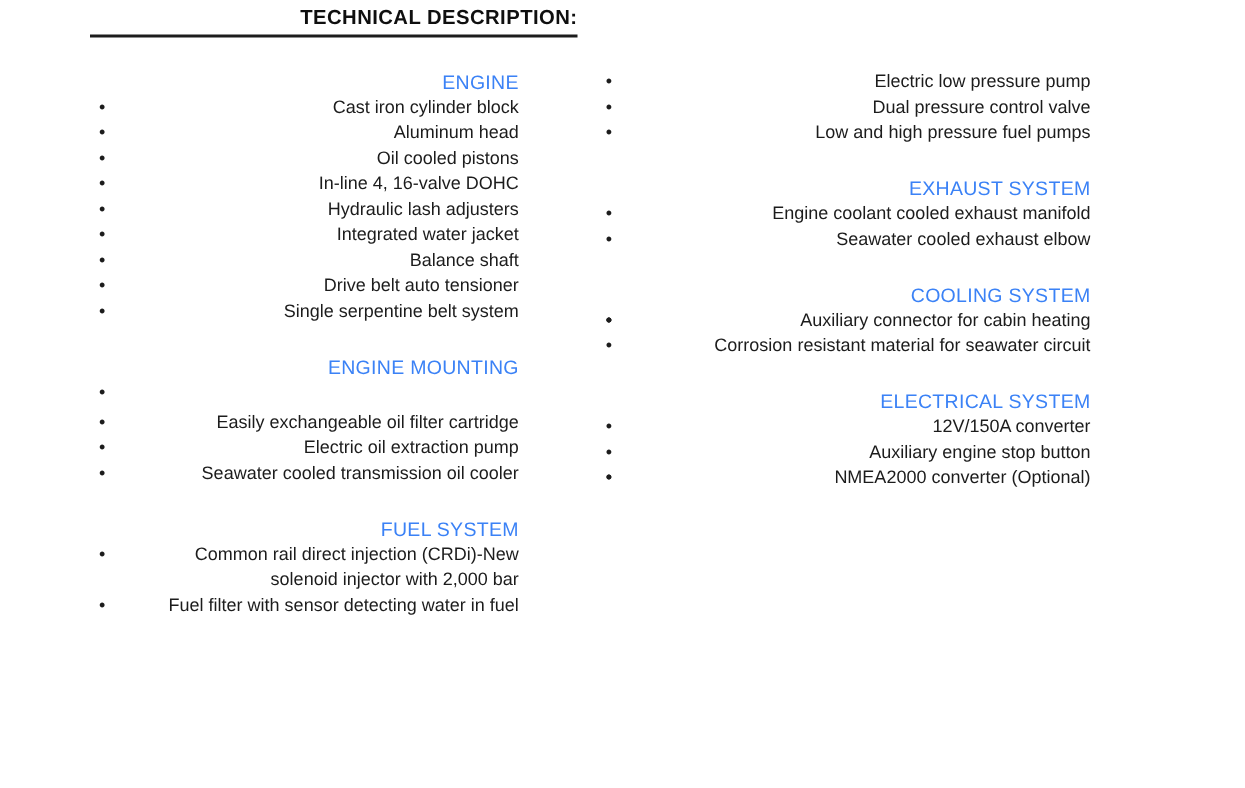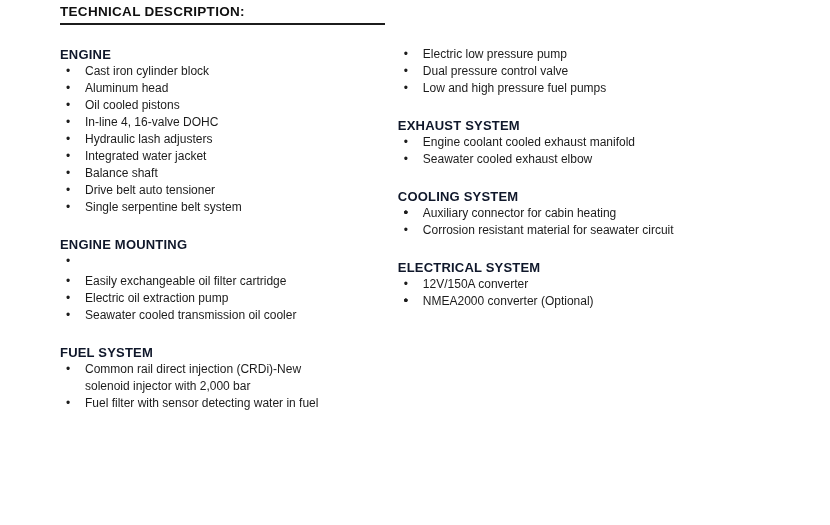--- a/index.html
+++ b/index.html
@@ -8,20 +8,21 @@
     background: #ffffff;
   }
   .page {
     position: relative;
     width: 727px;
     height: 525px;
     background: #ffffff;
     font-family: "Liberation Sans", sans-serif;
     color: #1c1c1c;
     overflow: hidden;
+    text-align: right;
   }
   .title-wrap {
     margin: 4px 0 0 60px;
     width: 325px;
     border-bottom: 2px solid #1c1c1c;
     padding-bottom: 3px;
   }
   .doc-title {
     margin: 0;
     font-size: 13.5px;
@@ -46,22 +47,22 @@
   .col-right {
     width: 380px;
   }
   .section { }
   .section + .section {
     margin-top: 20px;
   }
   .section-heading {
     margin: 0;
     font-size: 13px;
-    font-weight: bold;
-    color: #0f172a;
+    font-weight: normal;
+    color: #3b82f6;
     line-height: 17px;
     letter-spacing: 0.2px;
   }
   .section-list {
     list-style: none;
     margin: 0;
     padding: 0;
   }
   .list-item {
     position: relative;
@@ -144,20 +145,20 @@
             <li class="list-item"><span class="bullet">•</span></li>
             <li class="list-item"><span class="bullet">•</span></li>
             <li class="list-item"><span class="bullet">•</span><span>Auxiliary connector for cabin heating</span></li>
             <li class="list-item"><span class="bullet">•</span><span>Corrosion resistant material for seawater circuit</span></li>
           </ul>
         </div>
         <div class="section">
           <h2 class="section-heading">ELECTRICAL SYSTEM</h2>
           <ul class="section-list">
             <li class="list-item"><span class="bullet">•</span><span>12V/150A converter</span></li>
-            <li class="list-item"><span class="bullet">•</span></li>
+            <li class="list-item"><span class="bullet">•</span><span>Auxiliary engine stop button</span></li>
             <li class="list-item"><span class="bullet">•</span></li>
             <li class="list-item"><span class="bullet">•</span><span>NMEA2000 converter (Optional)</span></li>
           </ul>
         </div>
       </div>
   </div>
 </div>
 
 </body></html>

